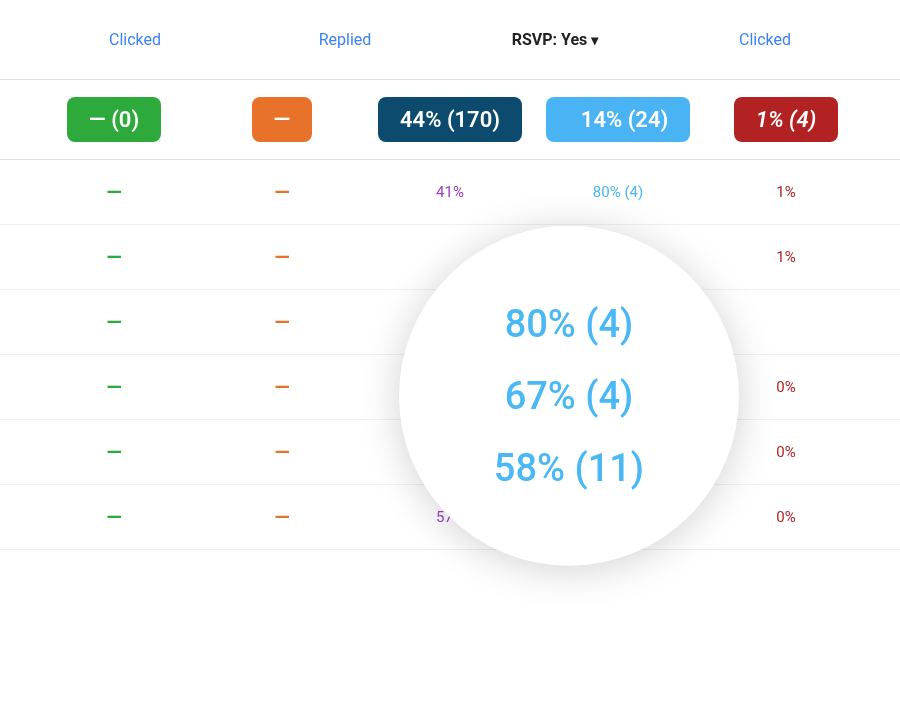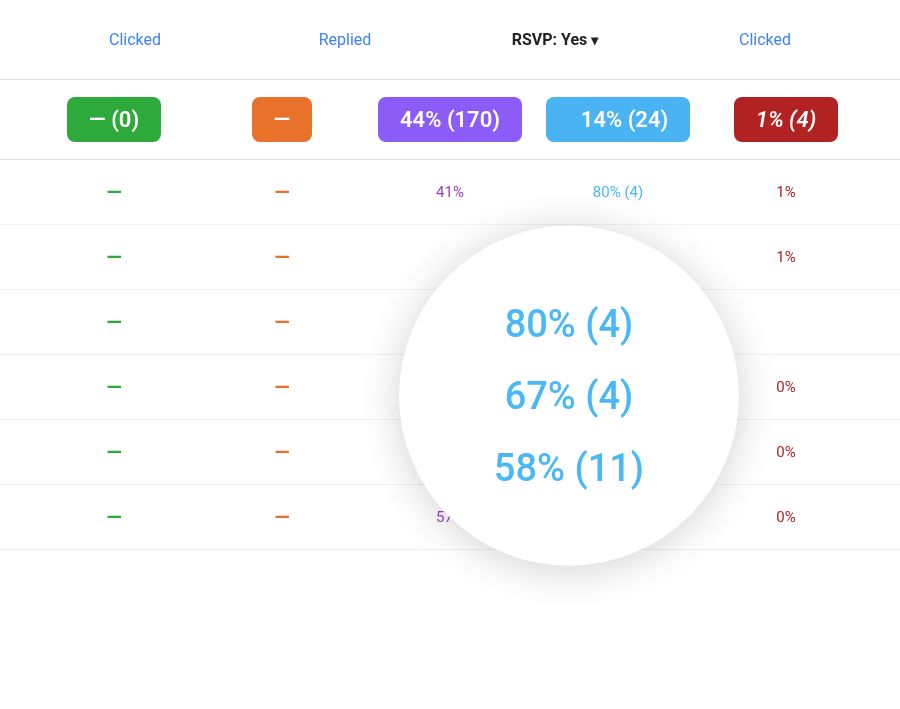--- a/index.html
+++ b/index.html
@@ -66,21 +66,21 @@
       padding: 10px 22px;
       color: #fff;
       font-size: 22px;
       font-weight: 600;
       cursor: pointer;
       display: inline-block;
     }
 
     .badge-green { background: #2eaa3c; }
     .badge-orange { background: #e8722a; }
-    .badge-purple { background: #8b5cf6; }
+    .badge-purple { background: #0c4a6e; }
     .badge-blue { background: #4ab3f4; padding-left: 35px; }
     .badge-red { background: #b22222; font-style: italic; }
 
     .data-rows {
       display: flex;
       flex-direction: column;
     }
 
     .data-row {
       display: flex;

